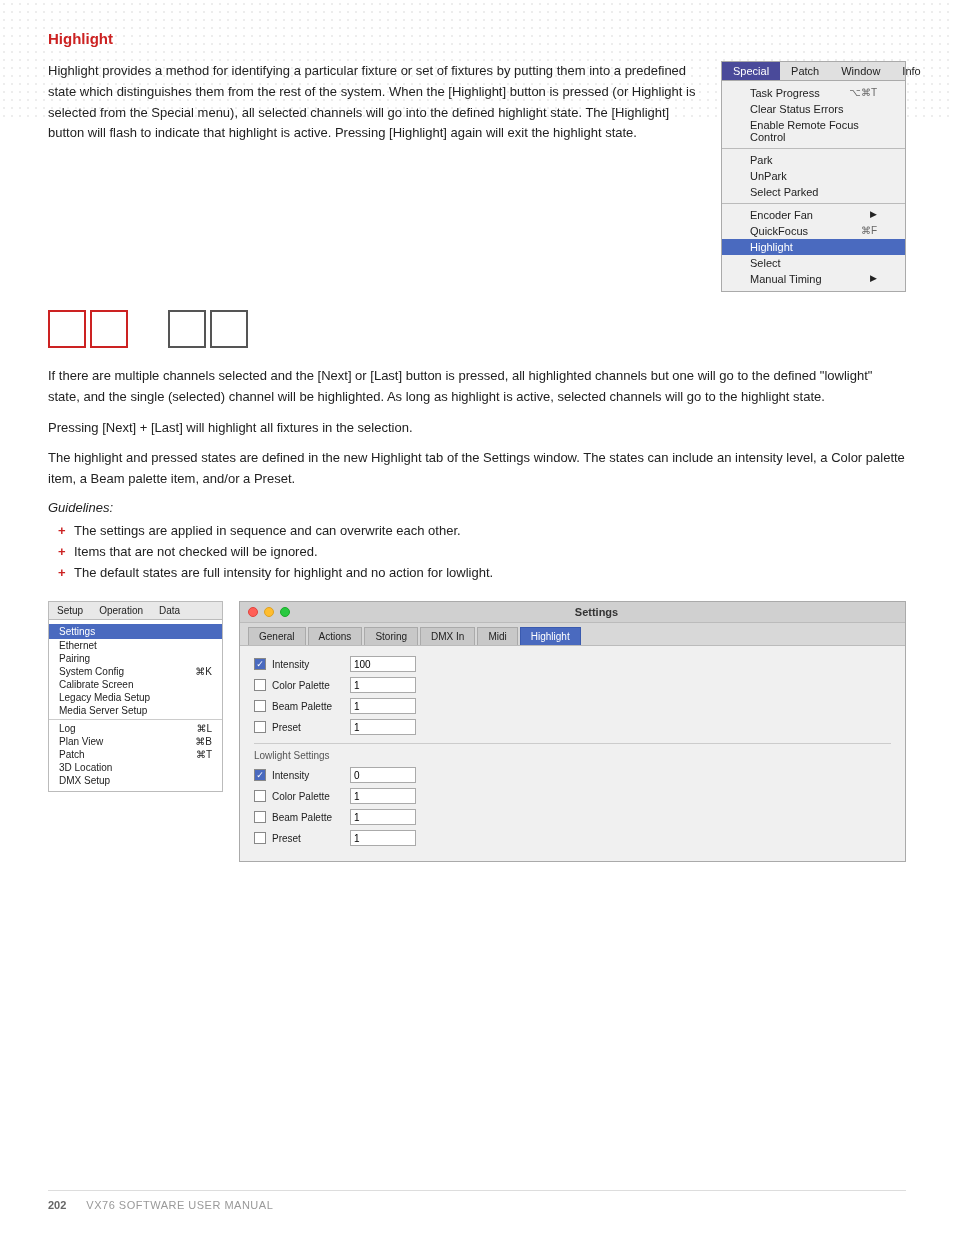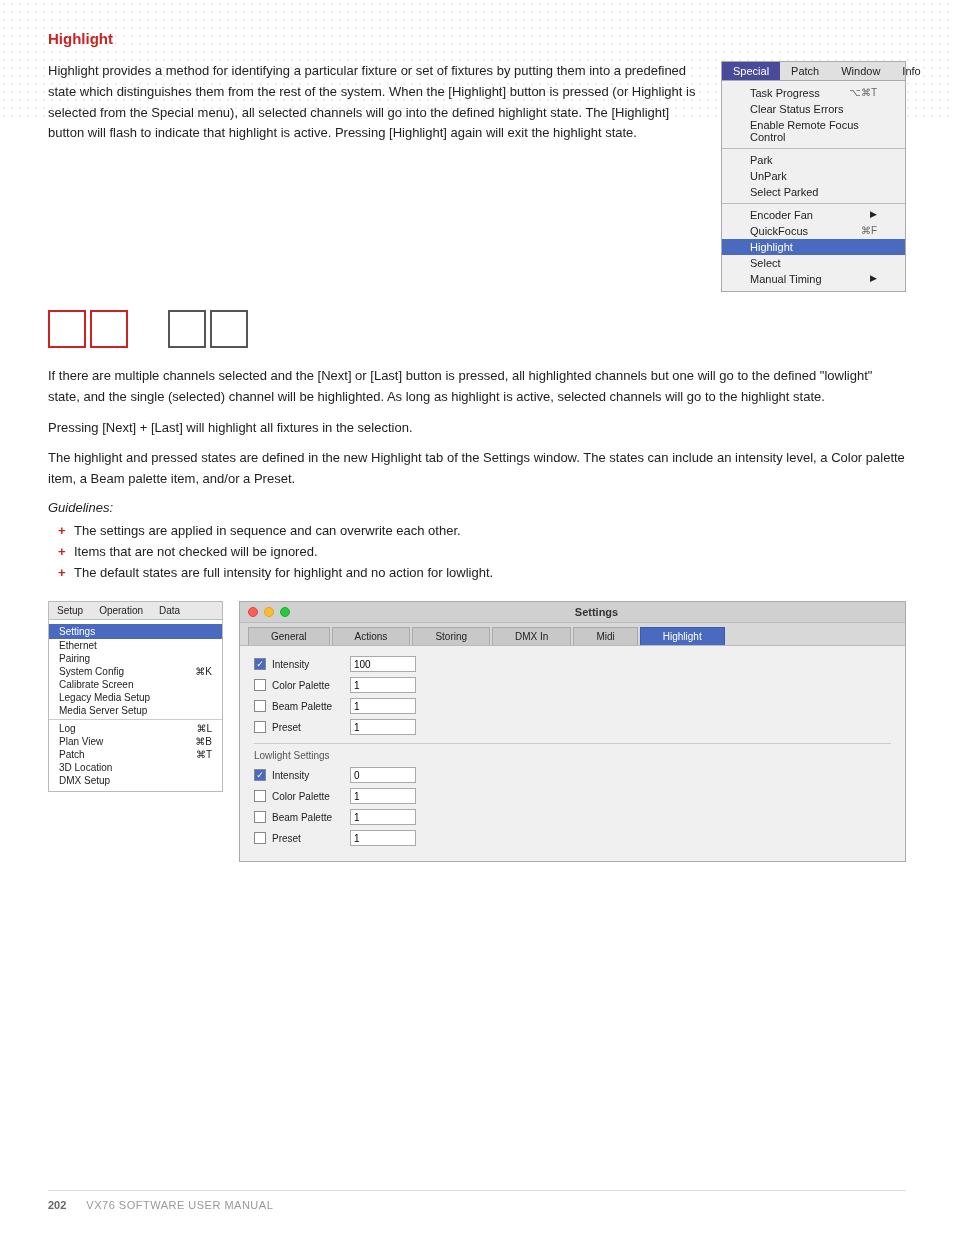--- a/index.html
+++ b/index.html
@@ -254,21 +254,21 @@
     }
 
     .settings-tabs {
       display: flex;
       background: #d8d8d8;
       padding: 4px 8px 0;
       gap: 2px;
     }
 
     .settings-tab {
-      padding: 3px 22px;
+      padding: 3px 10px;
       font-size: 10px;
       background: #c8c8c8;
       border: 1px solid #aaa;
       border-bottom: none;
       cursor: default;
       color: #222;
     }
 
     .settings-tab.active {
       background: #4a6abf;

